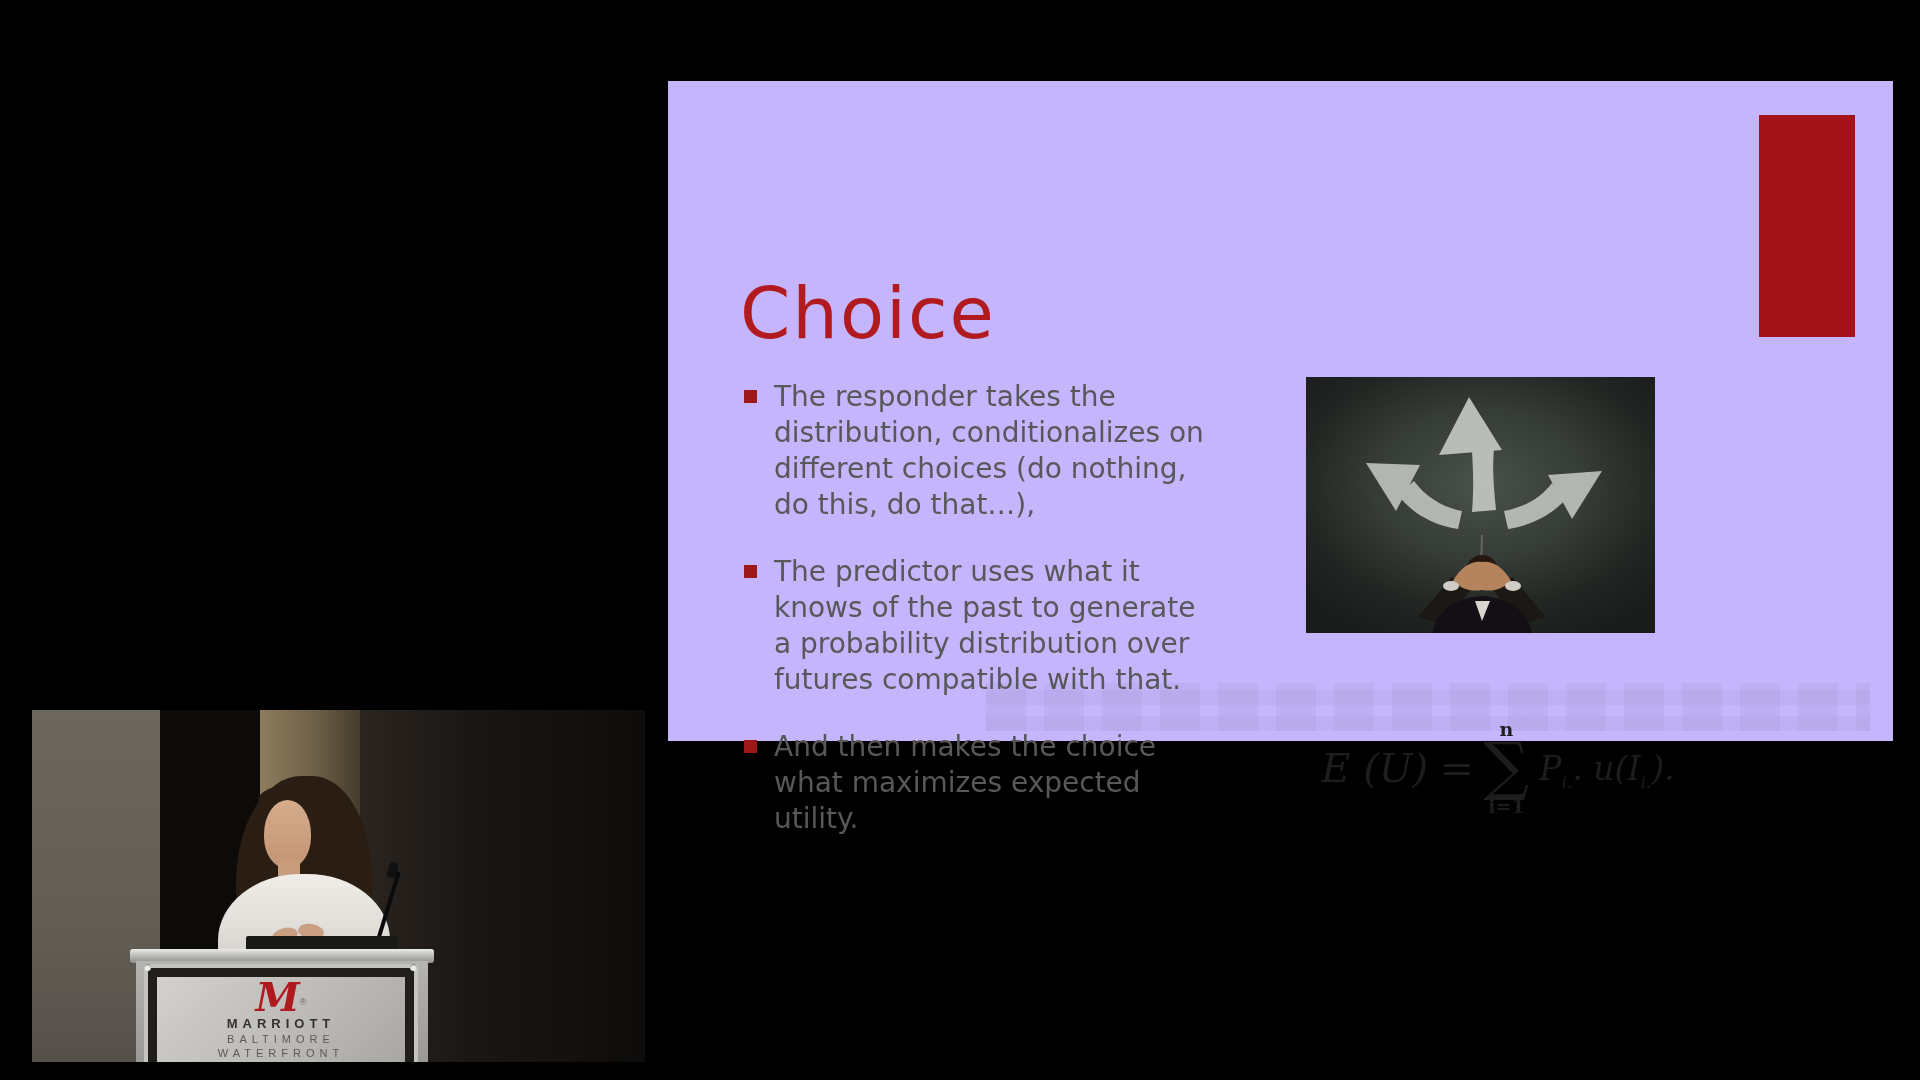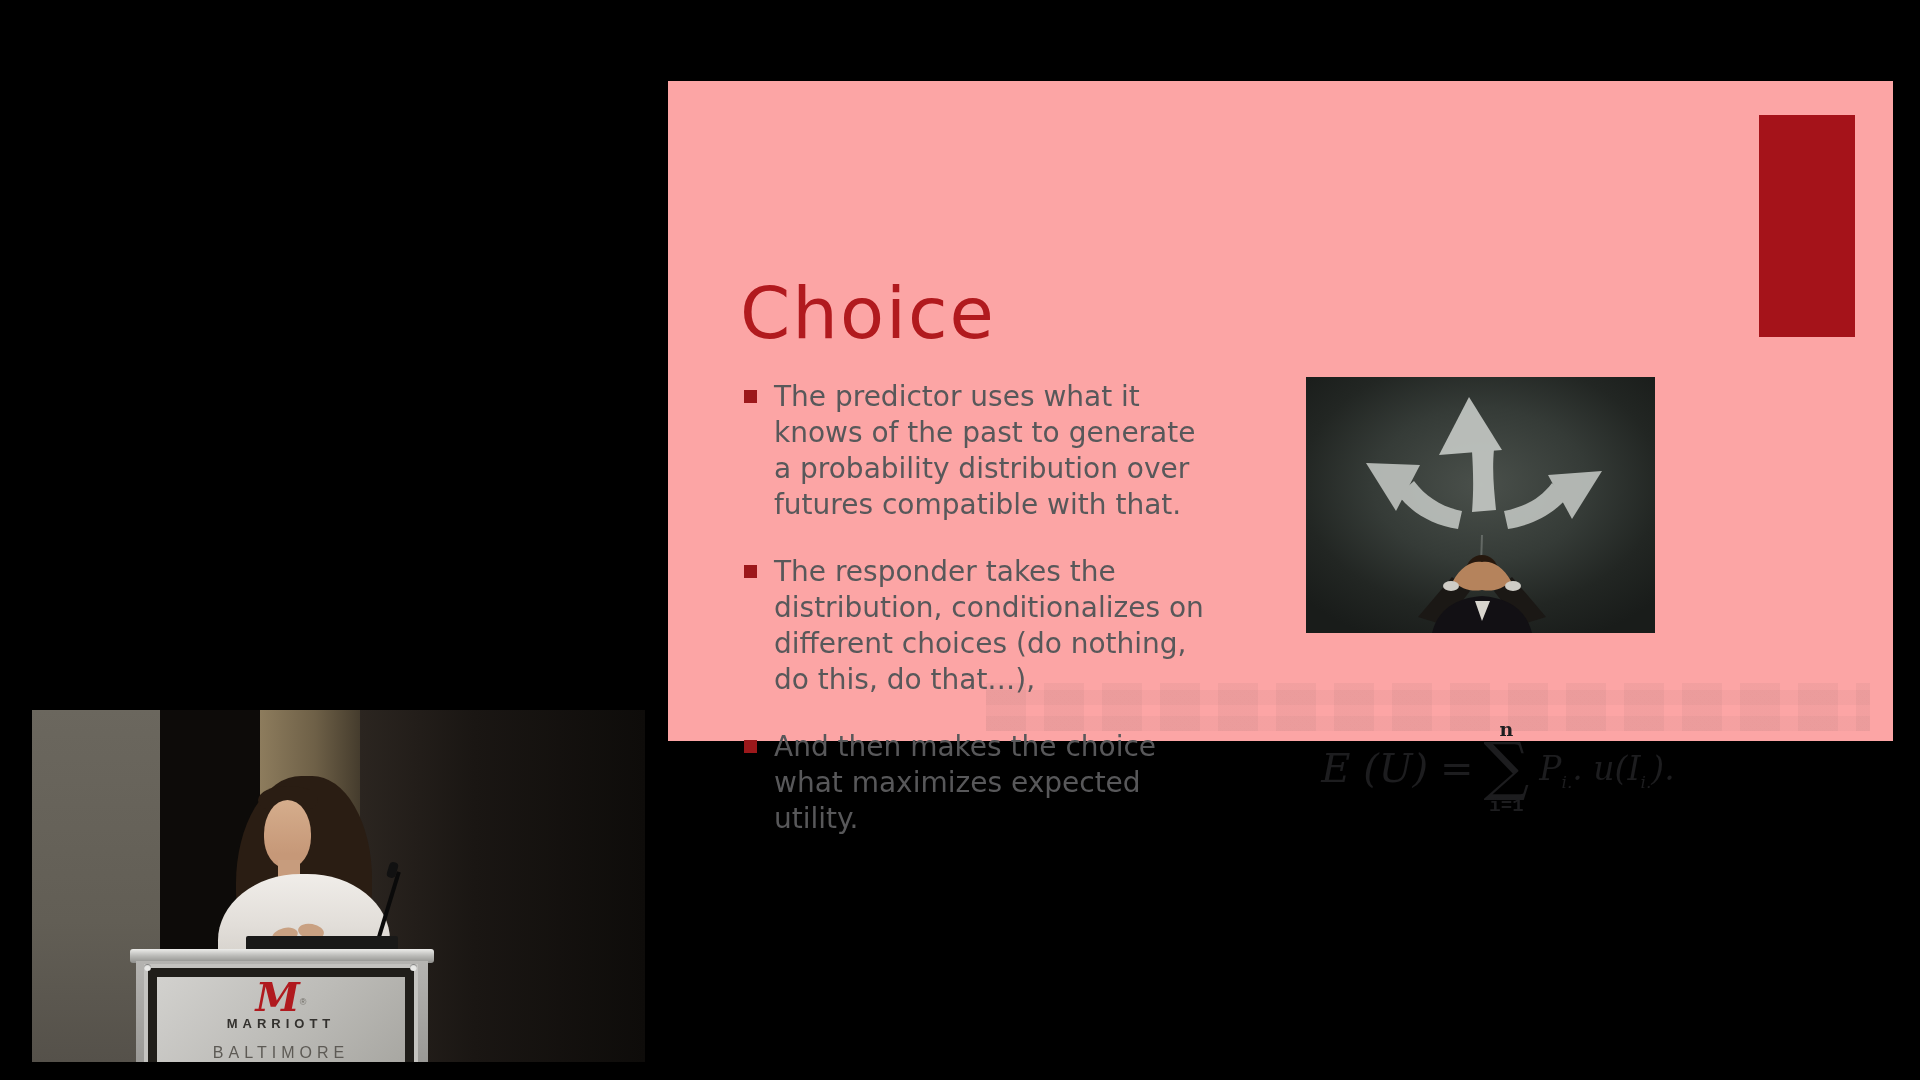--- a/index.html
+++ b/index.html
@@ -1,20 +1,20 @@
 <!DOCTYPE html>
 <html><head>
 <meta charset="utf-8">
 <style>
   html,body{margin:0;padding:0;background:#000;}
   #frame{position:relative;width:1920px;height:1080px;background:#000;overflow:hidden;
          font-family:"Liberation Sans",sans-serif;}
 
   
-  .slide{position:absolute;left:668px;top:81px;width:1225px;height:660px;background:#fca5a5;}
+  .slide{position:absolute;left:668px;top:81px;width:1225px;height:660px;background:#c4b5fd;}
   .accent-bar{position:absolute;left:1091px;top:34px;width:96px;height:222px;background:#a5131a;}
   .slide-title{position:absolute;left:72px;top:190px;font-family:"DejaVu Sans",sans-serif;
                font-size:72px;font-weight:400;letter-spacing:2px;color:#b11a1e;}
   .bullets{position:absolute;left:76px;top:298px;width:462px;margin:0;padding:0;list-style:none;}
   .bullets li{position:relative;padding-left:30px;margin:0 0 31px 0;
               font-family:"DejaVu Sans",sans-serif;font-size:28px;line-height:36px;color:#58585a;}
   .bullet-sq{position:absolute;left:0;top:11px;width:13px;height:13px;background:#9c181b;}
 
   
   .photo{position:absolute;left:638px;top:296px;width:349px;height:256px;overflow:hidden;
@@ -23,21 +23,21 @@
 
   
   .formula{position:absolute;left:640px;top:612px;width:380px;height:150px;
            display:flex;align-items:center;justify-content:center;
            color:#1d1d1f;font-family:"DejaVu Serif",serif;}
   .f-lhs,.f-eq{font-style:italic;font-size:40px;}
   .f-eq{font-style:normal;margin:0 10px 0 12px;}
   .f-sum{display:flex;flex-direction:column;align-items:center;margin-right:10px;}
   .f-upper{font-size:19px;font-weight:bold;line-height:1;}
   .f-sigma{font-size:64px;line-height:0.85;font-style:normal;}
-  .f-lower{font-size:19px;font-weight:bold;line-height:1;margin-top:4px;font-family:Liberation Mono, monospace;}
+  .f-lower{font-size:19px;font-weight:bold;line-height:1;margin-top:4px;}
   .f-term{font-size:33px;font-style:italic;display:flex;align-items:baseline;}
   .f-sub{font-size:17px;position:relative;top:8px;font-style:italic;}
 
   
   .artifact-strip{position:absolute;left:318px;bottom:10px;width:884px;height:48px;
       background-image:repeating-linear-gradient(90deg, rgba(60,60,60,0.05) 0 40px, rgba(0,0,0,0) 40px 58px),
                        repeating-linear-gradient(0deg, rgba(60,60,60,0.04) 0 15px, rgba(0,0,0,0) 15px 26px);}
 
   
   .video{position:absolute;left:32px;top:710px;width:613px;height:352px;background:#0d0b09;overflow:hidden;}
@@ -73,21 +73,21 @@
   .sign-frame{position:absolute;left:116px;top:258px;width:266px;height:94px;background:#201e1a;
               box-shadow:0 0 0 4px #c4c3c0;}
   .sign-plate{position:absolute;left:9px;top:9px;width:248px;height:85px;
               background:linear-gradient(135deg,#d2d1ce 0%,#bcbbb7 55%,#a8a7a2 100%);
               text-align:center;padding-top:2px;box-sizing:border-box;}
   .screw{position:absolute;width:7px;height:7px;border-radius:50%;background:#e9e9e7;box-shadow:inset 0 1px 1px #7a7a78;}
   .logo-m{font-family:"DejaVu Serif",serif;font-weight:bold;font-style:italic;
           font-size:40px;line-height:36px;color:#b01a1f;}
   .logo-reg{font-size:9px;color:#6e6a64;vertical-align:super;}
   .sign-line1{font-size:13px;font-weight:bold;letter-spacing:5px;color:#33312e;margin-top:1px;}
-  .sign-line2,.sign-line3{font-size:16px;letter-spacing:5px;color:#5d5a55;margin-top:13px;}
+  .sign-line2,.sign-line3{font-size:11px;letter-spacing:5px;color:#5d5a55;margin-top:2px;}
 </style>
 </head>
 <body>
 
 <div id="frame">
 
   <div class="video">
     <div class="wall-left"></div>
     <div class="wall-column"></div>
     <div class="wall-mid"></div>
@@ -118,25 +118,25 @@
     <div class="screw" style="left:378px;top:254px;"></div>
   </div>
 
   <div class="slide">
     <div class="accent-bar"></div>
     <div class="slide-title">Choice</div>
 
     <ul class="bullets">
       <li>
         <span class="bullet-sq"></span>
-        <span>The predictor uses what it knows of the past to generate a probability distribution over futures compatible with that.</span>
+        <span>The responder takes the distribution, conditionalizes on different choices (do nothing, do this, do that…),</span>
       </li>
       <li>
         <span class="bullet-sq"></span>
-        <span>The responder takes the distribution, conditionalizes on different choices (do nothing, do this, do that…),</span>
+        <span>The predictor uses what it knows of the past to generate a probability distribution over futures compatible with that.</span>
       </li>
       <li>
         <span class="bullet-sq"></span>
         <span>And then makes the choice what maximizes expected utility.</span>
       </li>
     </ul>
 
     <div class="photo">
       <svg width="349" height="256" viewBox="0 0 349 256">
 

